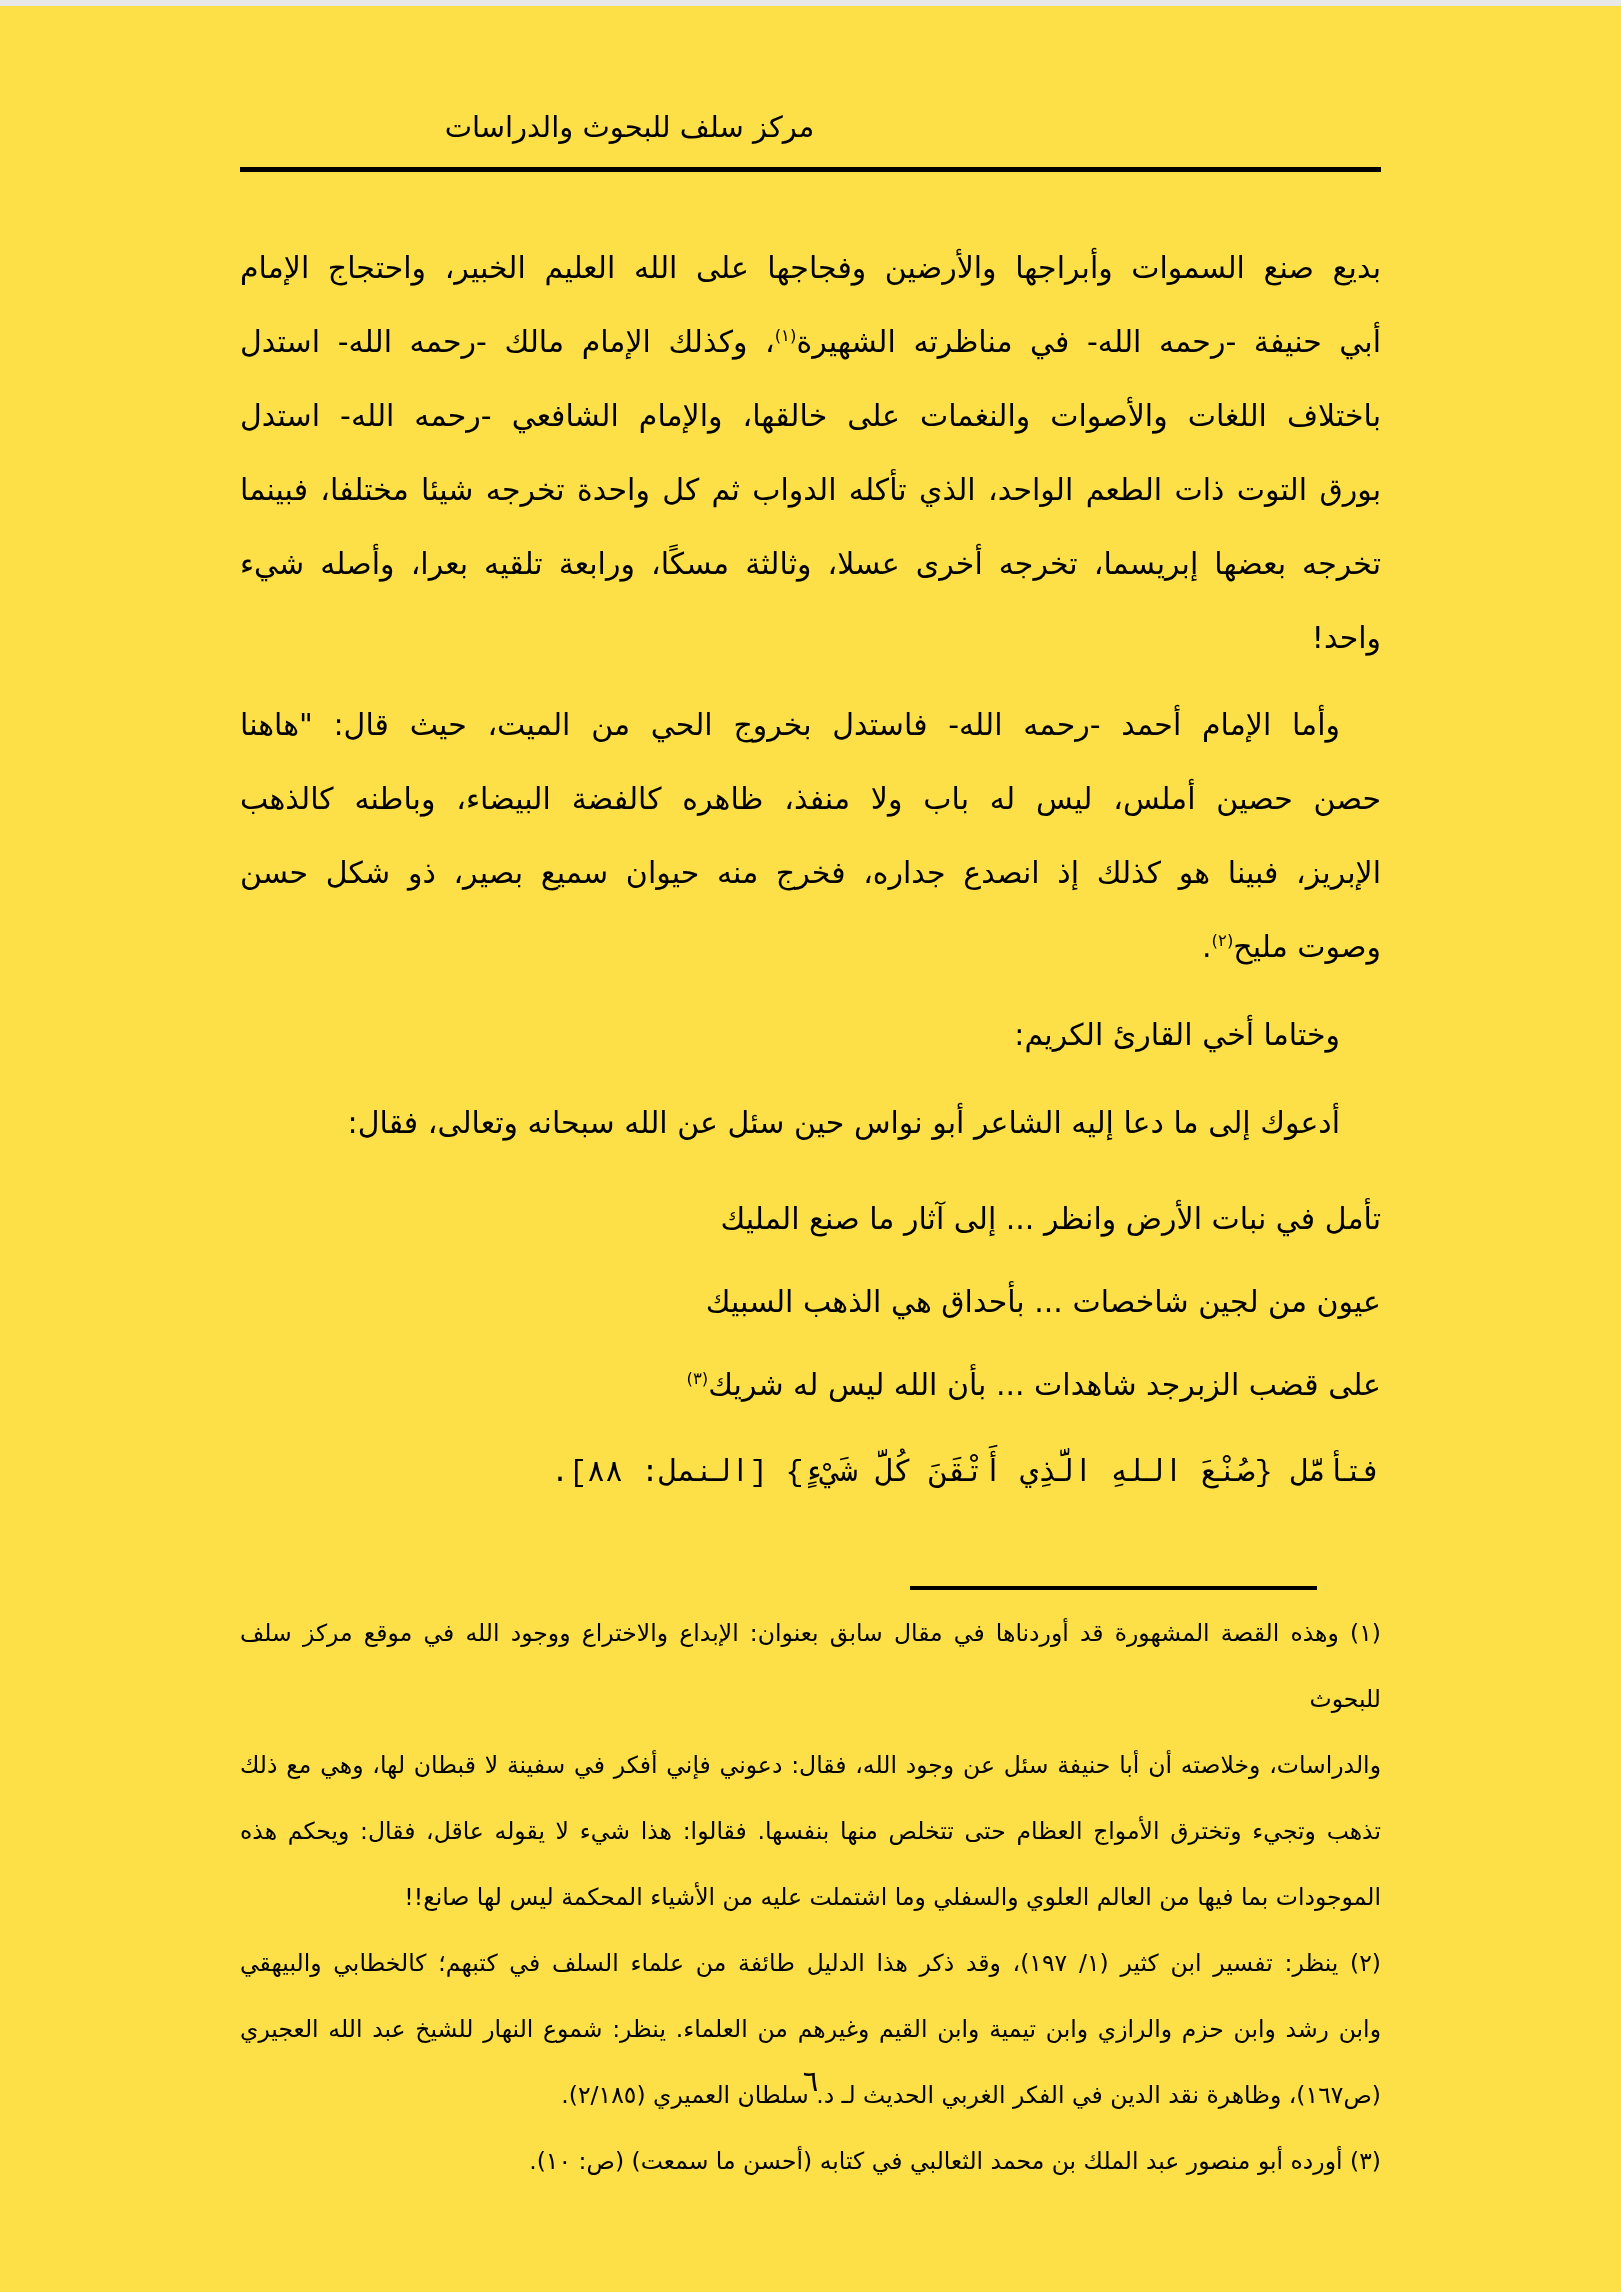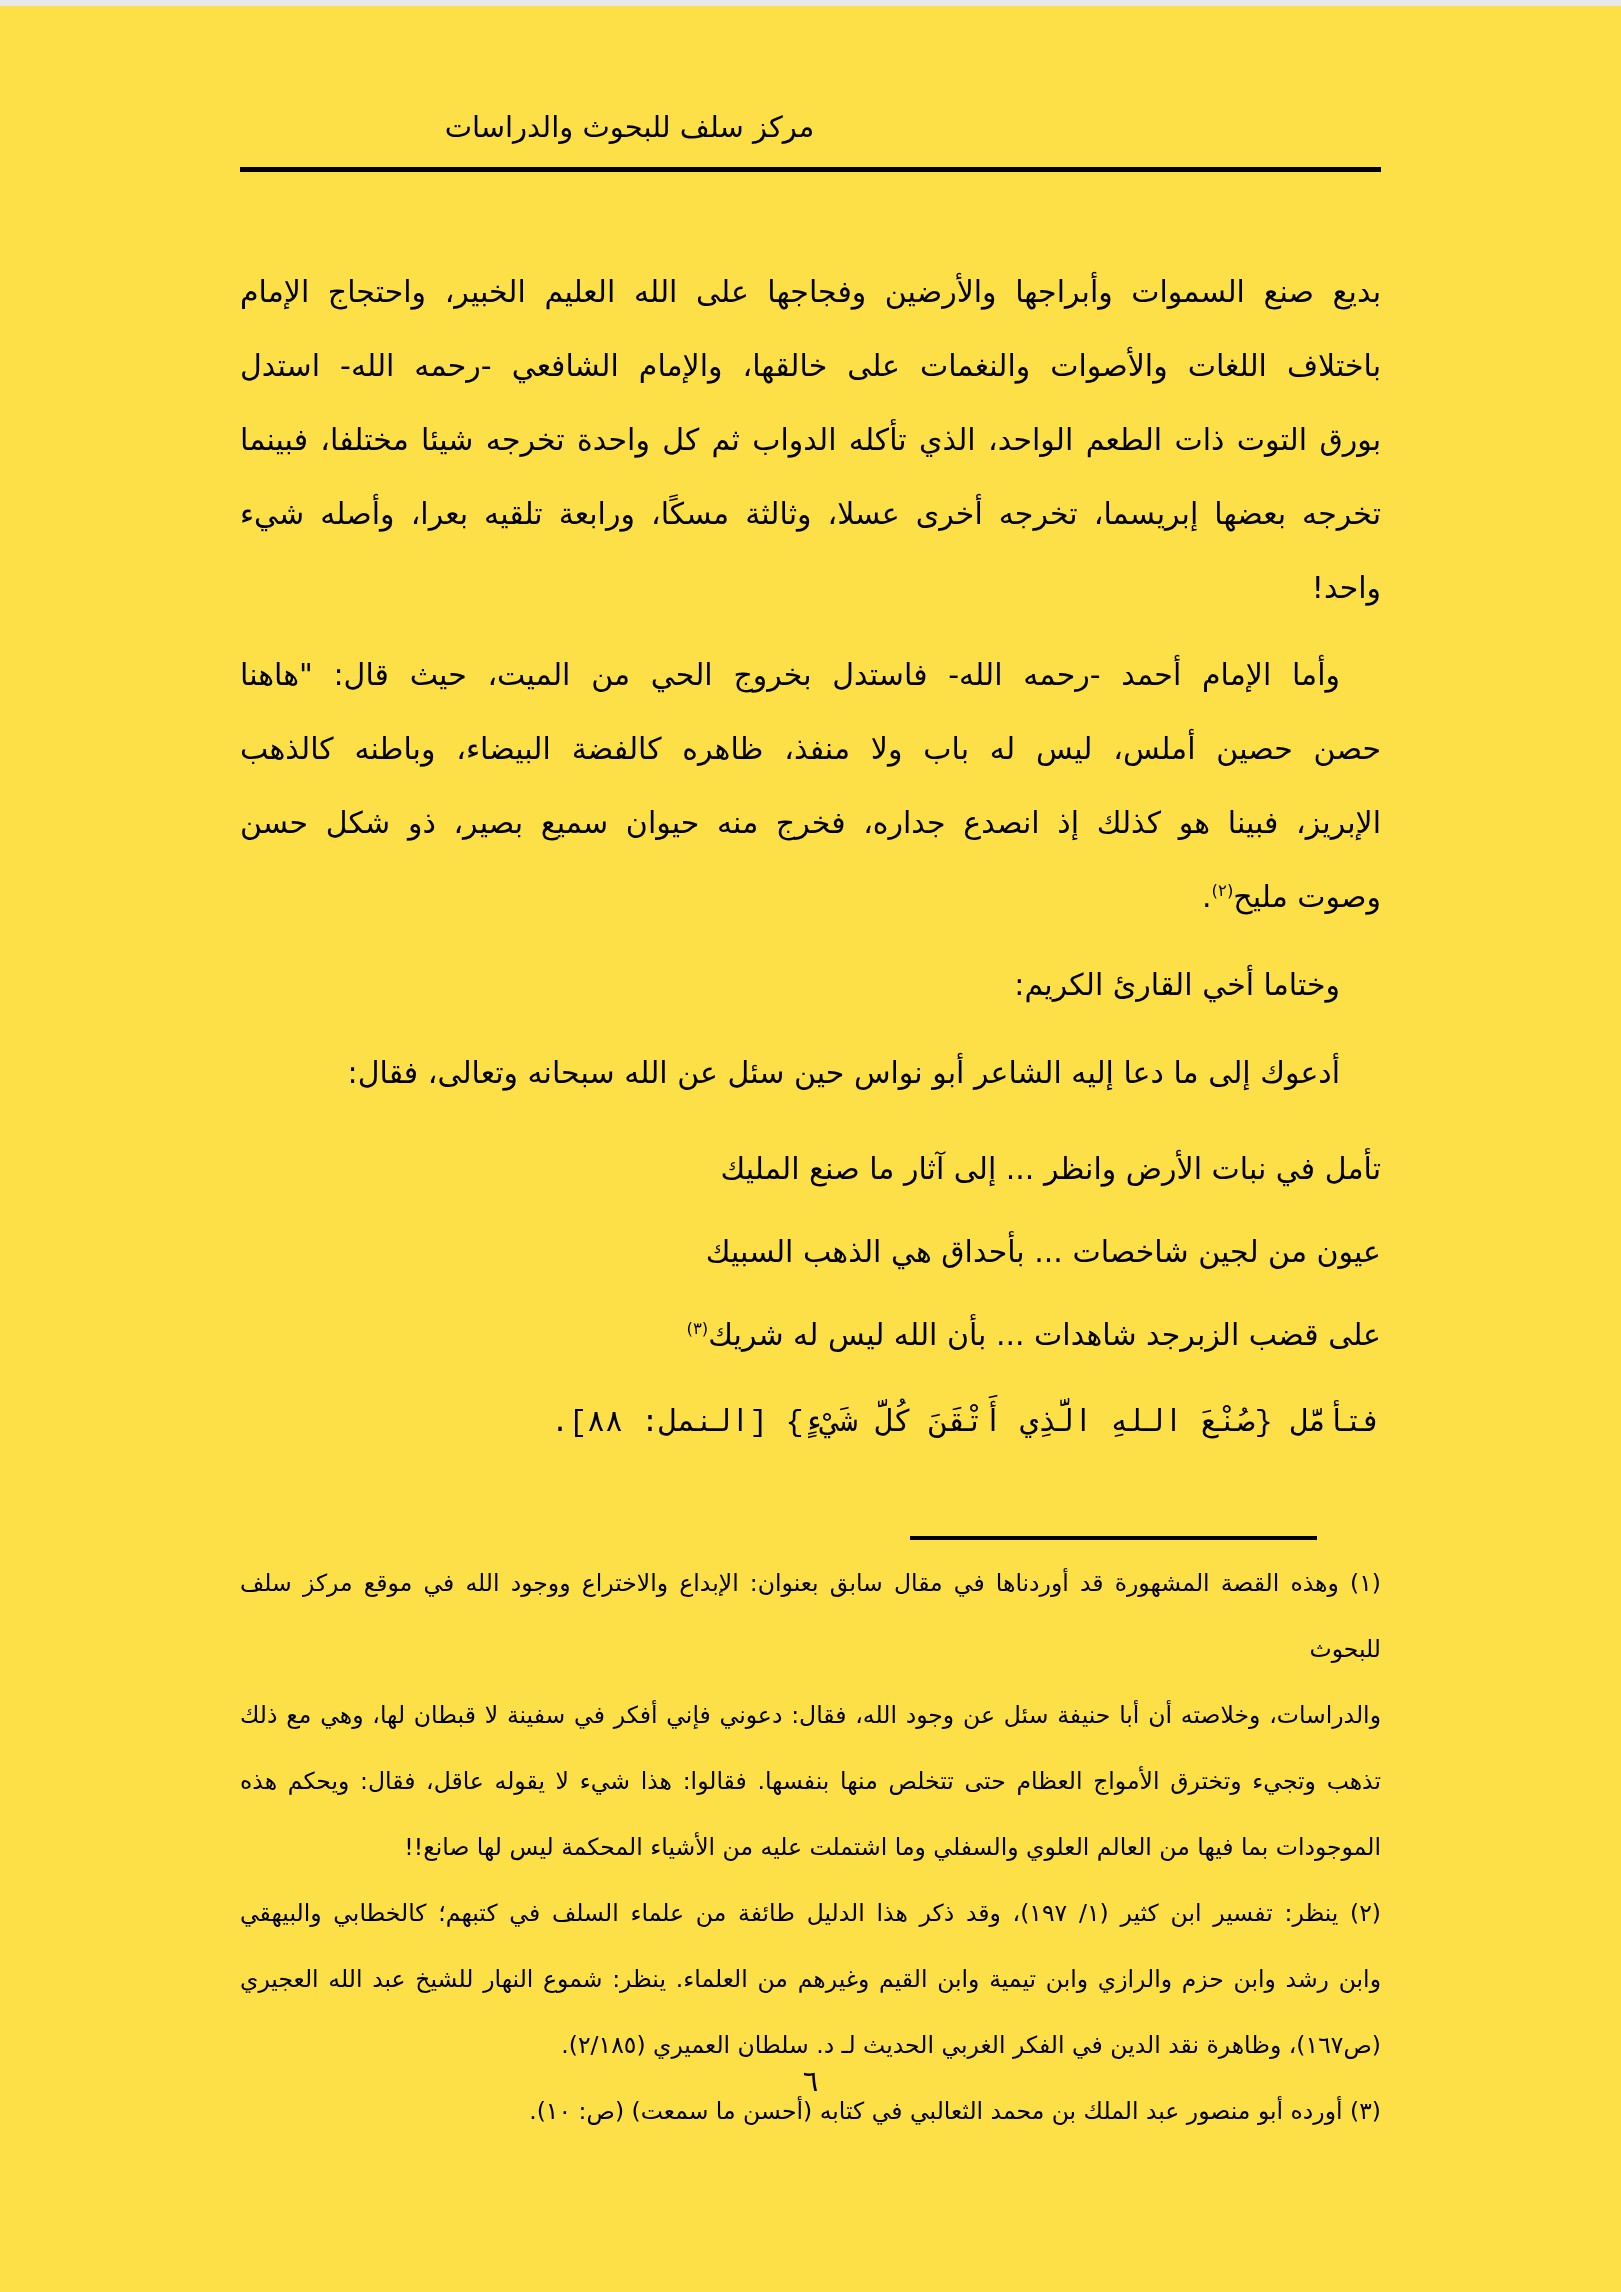--- a/index.html
+++ b/index.html
@@ -8,21 +8,21 @@
     margin:6px auto;position:relative;overflow:hidden;
     font-family:"DejaVu Sans",sans-serif;direction:rtl;
   }
   .content{margin:0 240px;}
   
   .hdr{padding-top:96px;}
   .hdr-title{font-size:29px;line-height:51px;text-align:center;}
   .hdr-title .shift{position:relative;left:-181px;display:inline-block;} 
   .hdr-rule{height:4.9px;background:#000;margin-top:13.7px;}
   
-  .body{padding-top:83px;font-size:30px;}
+  .body{padding-top:59px;font-size:30px;}
   .para{margin:0 0 13.7px 0;}
   .line{line-height:74px;white-space:normal;}
   .line.j{text-align:justify;text-align-last:justify;}
   .line.r{text-align:right;}
   .line.c{text-align:right;}
   .line.ind{padding-right:41px;}
   .poetry .line{line-height:83px;}
   .poetry{margin-top:17.6px;margin-bottom:0;}
   .quran{margin-top:5.9px;margin-bottom:0;}
   .quran .line{line-height:83px;font-family:Liberation Mono, monospace;}
@@ -45,20 +45,21 @@
     <div class="hdr">
       <div class="hdr-title">
         <span class="shift">مركز سلف للبحوث والدراسات</span>
       </div>
       <div class="hdr-rule"></div>
     </div>
 
     <main class="body" id="body-root">
         <div class="para">
           <div class="line j"><span>بديع صنع السموات وأبراجها والأرضين وفجاجها على الله العليم الخبير، واحتجاج الإمام</span></div>
+          <div class="line j"><span>أبي حنيفة -رحمه الله- في مناظرته الشهيرة</span><sup>(١)</sup><span>، وكذلك الإمام مالك -رحمه الله- استدل</span></div>
           <div class="line j"><span>باختلاف اللغات والأصوات والنغمات على خالقها، والإمام الشافعي -رحمه الله- استدل</span></div>
           <div class="line j"><span>بورق التوت ذات الطعم الواحد، الذي تأكله الدواب ثم كل واحدة تخرجه شيئا مختلفا، فبينما</span></div>
           <div class="line j"><span>تخرجه بعضها إبريسما، تخرجه أخرى عسلا، وثالثة مسكًا، ورابعة تلقيه بعرا، وأصله شيء</span></div>
           <div class="line r"><span>واحد!</span></div>
         </div>
         <div class="para">
           <div class="line j ind"><span>وأما الإمام أحمد -رحمه الله- فاستدل بخروج الحي من الميت، حيث قال: "هاهنا</span></div>
           <div class="line j"><span>حصن حصين أملس، ليس له باب ولا منفذ، ظاهره كالفضة البيضاء، وباطنه كالذهب</span></div>
           <div class="line j"><span>الإبريز، فبينا هو كذلك إذ انصدع جداره، فخرج منه حيوان سميع بصير، ذو شكل حسن</span></div>
           <div class="line r"><span>وصوت مليح</span><sup>(٢)</sup><span>.</span></div>

